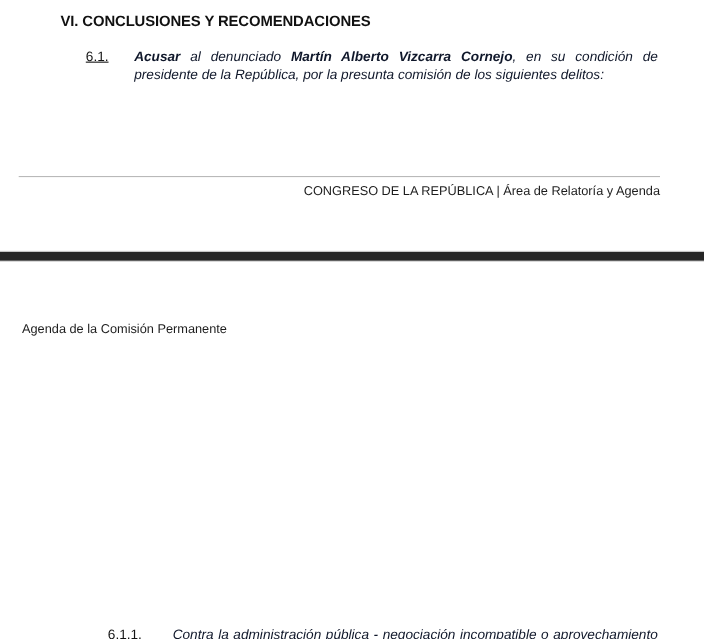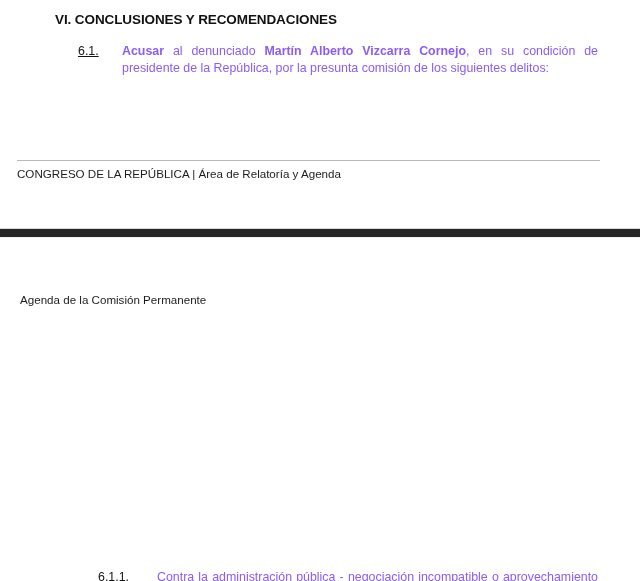--- a/index.html
+++ b/index.html
@@ -63,22 +63,23 @@
     font-size: 12.4px;
     line-height: 16.6px;
     color: #141414;
   }
   .clause-body {
     flex: 1 1 auto;
     font-size: 12.4px;
     line-height: 16.6px;
     text-align: justify;
     text-justify: inter-word;
-    color: #8b5cf6;
+    color: #0f172a;
     hyphens: none;
+    font-style: italic;
   }
   .clause-body b { font-weight: bold; }
 
   
   .clause-l1 {
     left: 78px;
     top: 43px;
     width: 520px;
   }
   .clause-l1 .clause-number {
@@ -99,20 +100,21 @@
 
   
   .page-footer {
     position: absolute;
     left: 17px;
     top: 160px;
     width: 583px;
     border-top: 1px solid #b9b9b9;
     padding-top: 5px;
     box-sizing: border-box;
+    text-align: right;
   }
   .page-footer-text {
     font-size: 11.6px;
     line-height: 15px;
     color: #1c1c1c;
     white-space: nowrap;
   }
 
   
   .running-header {

